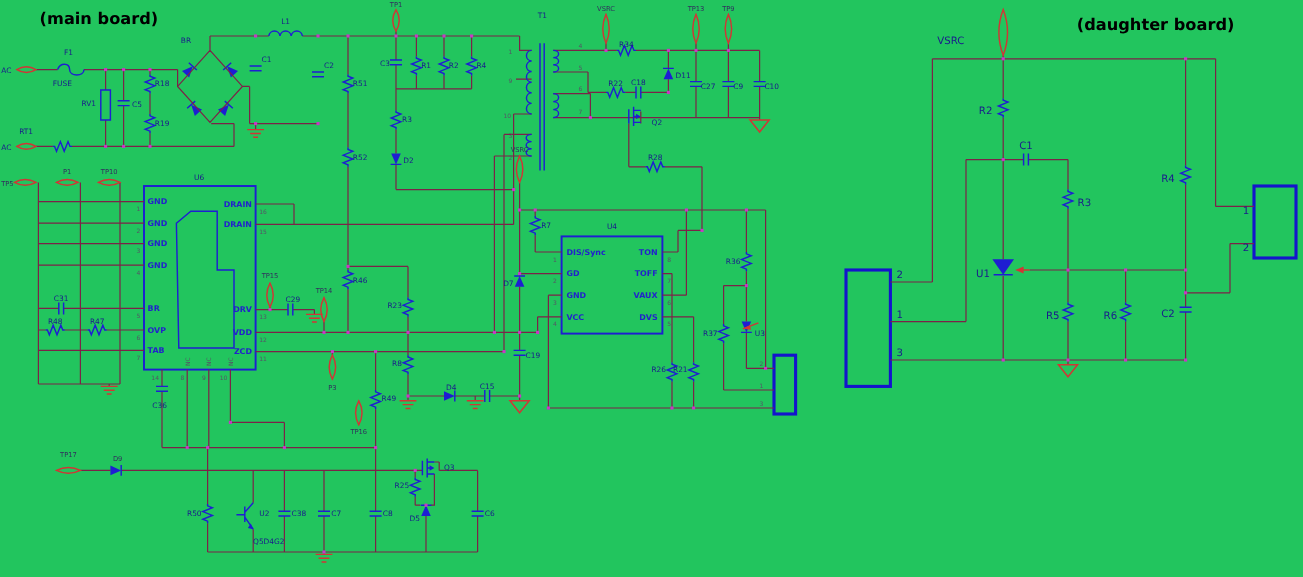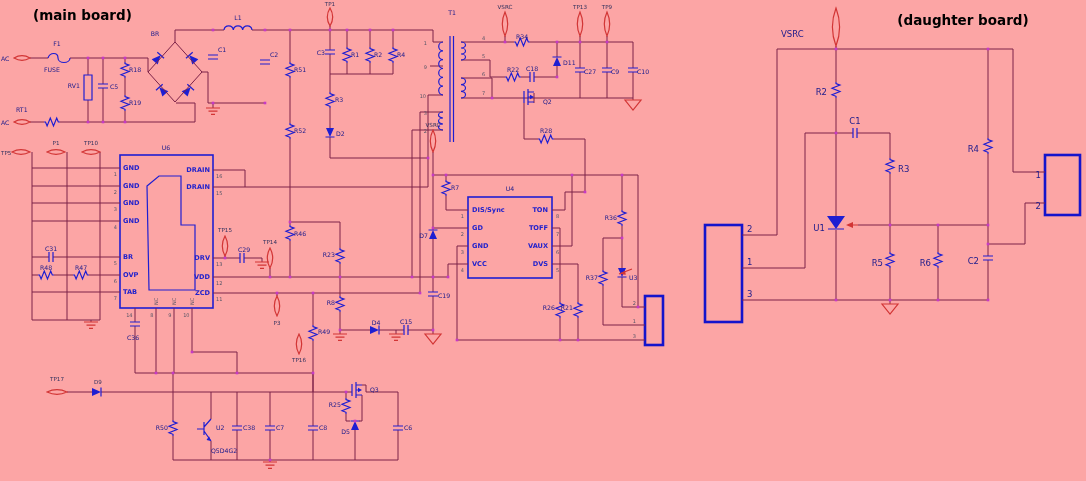--- a/index.html
+++ b/index.html
@@ -1,16 +1,16 @@
 <!DOCTYPE html>
 <html><head>
 <meta charset="utf-8">
 <style>
   html,body{margin:0;padding:0;background:#fff;}
-  .stage{position:relative;width:1086px;height:481px;background:#fca5a5;overflow:hidden;}
+  .stage{position:relative;width:1086px;height:481px;background:#22c55e;overflow:hidden;}
   svg{position:absolute;left:0;top:0;}
   .w{stroke:#7d2248;fill:none;stroke-width:1;}
   .b{stroke:#1e1ed2;fill:none;stroke-width:1.2;}
   .bf{fill:#1e1ed2;stroke:none;}
   .rp{stroke:#d23535;fill:none;stroke-width:1.2;}
   .rf{fill:#d23535;stroke:none;}
   .ic{stroke:#1e1ed2;fill:none;stroke-width:1.6;}
   .cn{stroke:#1414cc;fill:none;stroke-width:2.6;}
   .dot{fill:#c63ac6;}
   text{font-family:"DejaVu Sans",sans-serif;}

